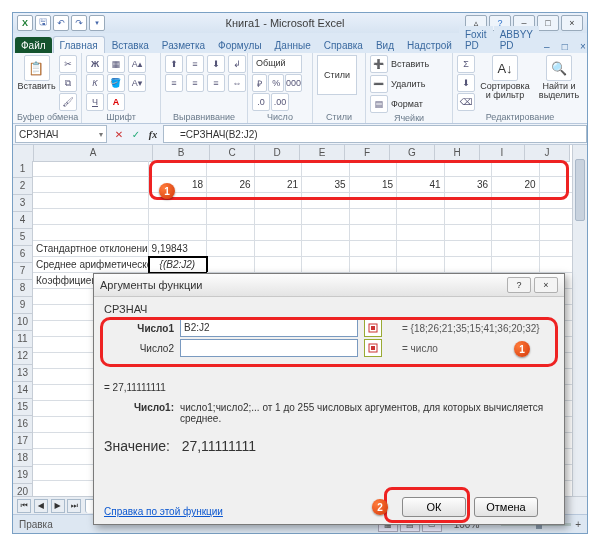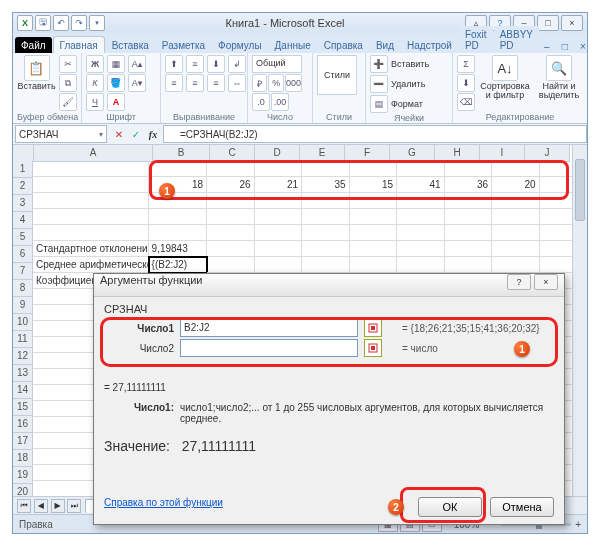--- a/index.html
+++ b/index.html
@@ -8,21 +8,21 @@
   
   .titlebar{height:20px;background:linear-gradient(#e9f0fa,#d7e4f2);display:flex;align-items:center;padding:0 4px;font-size:11px;color:#3b3b3b;}
   .titlebar .qat{display:flex;gap:2px;align-items:center;}
   .titlebar .qat span{width:14px;height:14px;border:1px solid #9ab;background:#fff;border-radius:2px;display:flex;align-items:center;justify-content:center;font-size:9px;color:#46a;}
   .titlebar .title{flex:1;text-align:center;font-size:11px;}
   .titlebar .winbtns{display:flex;gap:2px;}
   .titlebar .winbtns span{width:20px;height:14px;border:1px solid #9ab;background:#eef4fb;border-radius:2px;display:flex;align-items:center;justify-content:center;font-size:9px;}
   
   .tabs{height:20px;background:#dce8f5;display:flex;align-items:flex-end;padding:0 2px;gap:1px;font-size:10px;}
   .tab{padding:3px 6px 2px;background:#dce8f5;color:#2a4;cursor:default;}
-  .tab.file{background:#000000;color:#fff;border-radius:3px 3px 0 0;}
+  .tab.file{background:#14532d;color:#fff;border-radius:3px 3px 0 0;}
   .tab.active{background:#f4f7fb;border:1px solid #b8c8dc;border-bottom:none;border-radius:3px 3px 0 0;color:#3b6aa0;}
   .tab.other{color:#3b6aa0;margin-top:20px;}
   .tabs .help{margin-left:auto;display:flex;gap:4px;color:#3b6aa0;}
   .tabs .help span{width:14px;height:14px;display:flex;align-items:center;justify-content:center;}
   
   .ribbon{height:70px;background:#f4f7fb;border-bottom:1px solid #b8c8dc;display:flex;}
   .grp{border-right:1px solid #d0dae6;padding:2px 4px 0;display:flex;flex-direction:column;justify-content:space-between;}
   .grp .body{display:flex;gap:3px;align-items:flex-start;flex:1;}
   .grp .lbl{font-size:9px;color:#6a7a8a;text-align:center;padding-bottom:1px;white-space:nowrap;}
   .bigbtn{display:flex;flex-direction:column;align-items:center;gap:1px;width:40px;}
@@ -62,39 +62,39 @@
   .status .views span{width:18px;height:14px;border:1px solid #aab;background:#eef;display:flex;align-items:center;justify-content:center;font-size:8px;}
   .zoom{display:flex;align-items:center;gap:4px;}
   .zoom .track{width:70px;height:3px;background:#bcc;position:relative;}
   .zoom .track::after{content:"";position:absolute;left:50%;top:-3px;width:6px;height:9px;background:#89a;}
   
   .sheettabs{position:absolute;left:0;bottom:18px;height:18px;right:0;background:#e8edf3;border-top:1px solid #c6cdd6;display:flex;align-items:center;padding:0 4px;gap:4px;font-size:10px;}
   .sheettabs .nav span{width:12px;height:12px;border:1px solid #abc;display:inline-flex;align-items:center;justify-content:center;font-size:8px;}
   .sheettab{padding:1px 8px;background:#fff;border:1px solid #abc;border-bottom:none;border-radius:0 0 3px 3px;}
   
   .dialog{position:absolute;left:80px;top:260px;width:470px;height:250px;background:#f0f0f0;border:1px solid #7a7a7a;box-shadow:3px 3px 8px rgba(0,0,0,0.35);}
-  .dlgtitle{height:22px;background:linear-gradient(#fdfdfd,#e4e4e4);border-bottom:1px solid #c8c8c8;display:flex;align-items:flex-start;padding:0 6px;font-size:11px;}
+  .dlgtitle{height:22px;background:linear-gradient(#fdfdfd,#e4e4e4);border-bottom:1px solid #c8c8c8;display:flex;align-items:center;padding:0 6px;font-size:11px;}
   .dlgtitle .btns{margin-left:auto;display:flex;gap:3px;}
   .dlgtitle .btns span{width:22px;height:14px;border:1px solid #b0b0b0;background:#f4f4f4;border-radius:2px;display:flex;align-items:center;justify-content:center;font-size:9px;}
   .dlgbody{padding:6px 10px 4px;position:relative;height:calc(100% - 22px);box-sizing:border-box;}
   .fname{font-size:11px;margin-bottom:4px;}
   .argrow{display:flex;align-items:center;gap:6px;margin:2px 0;font-size:10px;}
   .argrow .albl{width:70px;text-align:right;}
   .argrow .ain{width:170px;height:16px;border:1px solid #7a9ac0;background:#fff;padding:0 3px;font-size:10px;line-height:16px;}
   .argrow .pick{width:16px;height:16px;border:1px solid #9a3;background:#fff;display:flex;align-items:center;justify-content:center;}
   .argrow .pick svg{width:10px;height:10px;}
   .argrow .eq{width:8px;text-align:center;}
   .argrow .res{font-size:10px;color:#555;}
   .desc{font-size:10px;color:#333;margin-top:24px;line-height:1.3;}
   .desc .eq2{text-align:left;margin-bottom:4px;}
   .argdesc{font-size:10px;margin-top:8px;display:flex;gap:6px;}
   .argdesc .l{width:70px;text-align:right;font-weight:bold;}
   .argdesc .r{flex:1;}
   .valrow{font-size:14px;margin-top:14px;}
-  .dlgfoot{position:absolute;left:10px;right:10px;bottom:8px;display:flex;align-items:flex-start;}
+  .dlgfoot{position:absolute;left:10px;right:26px;bottom:8px;display:flex;align-items:flex-end;}
   .dlgfoot a{color:#0b57d0;text-decoration:underline;font-size:10px;}
   .dlgfoot .btns{margin-left:auto;display:flex;gap:8px;}
   .dlgfoot button{width:64px;height:20px;font-size:11px;border:1px solid #8a8a8a;background:linear-gradient(#fdfdfd,#e2e2e2);border-radius:3px;}
   .redbox2{position:absolute;border:3px solid #e22;border-radius:10px;pointer-events:none;}
   .redbox3{position:absolute;border:3px solid #e22;border-radius:8px;pointer-events:none;}
   
   .vscroll{position:absolute;top:132px;right:0;bottom:36px;width:14px;background:#e8edf3;border-left:1px solid #c6cdd6;}
   .vscroll .thumb{position:absolute;top:14px;left:2px;right:2px;height:60px;background:#c8d2de;border:1px solid #aab8c8;border-radius:2px;}
 </style>
 </head>
@@ -387,21 +387,21 @@
             <div class="cell wD r"></div>
             <div class="cell wE r"></div>
             <div class="cell wF r"></div>
             <div class="cell wG r"></div>
             <div class="cell wH r"></div>
             <div class="cell wI r"></div>
             <div class="cell wJ r"></div>
           </div>
           <div class="row">
             <div class="cell wA">Среднее арифметическое</div>
-            <div class="cell wB r active" style="text-align: left;">{(B2:J2)</div>
+            <div class="cell wB r active" style="text-align: center; font-style: italic;">{(B2:J2)</div>
             <div class="cell wC r"></div>
             <div class="cell wD r"></div>
             <div class="cell wE r"></div>
             <div class="cell wF r"></div>
             <div class="cell wG r"></div>
             <div class="cell wH r"></div>
             <div class="cell wI r"></div>
             <div class="cell wJ r"></div>
           </div>
           <div class="row">

